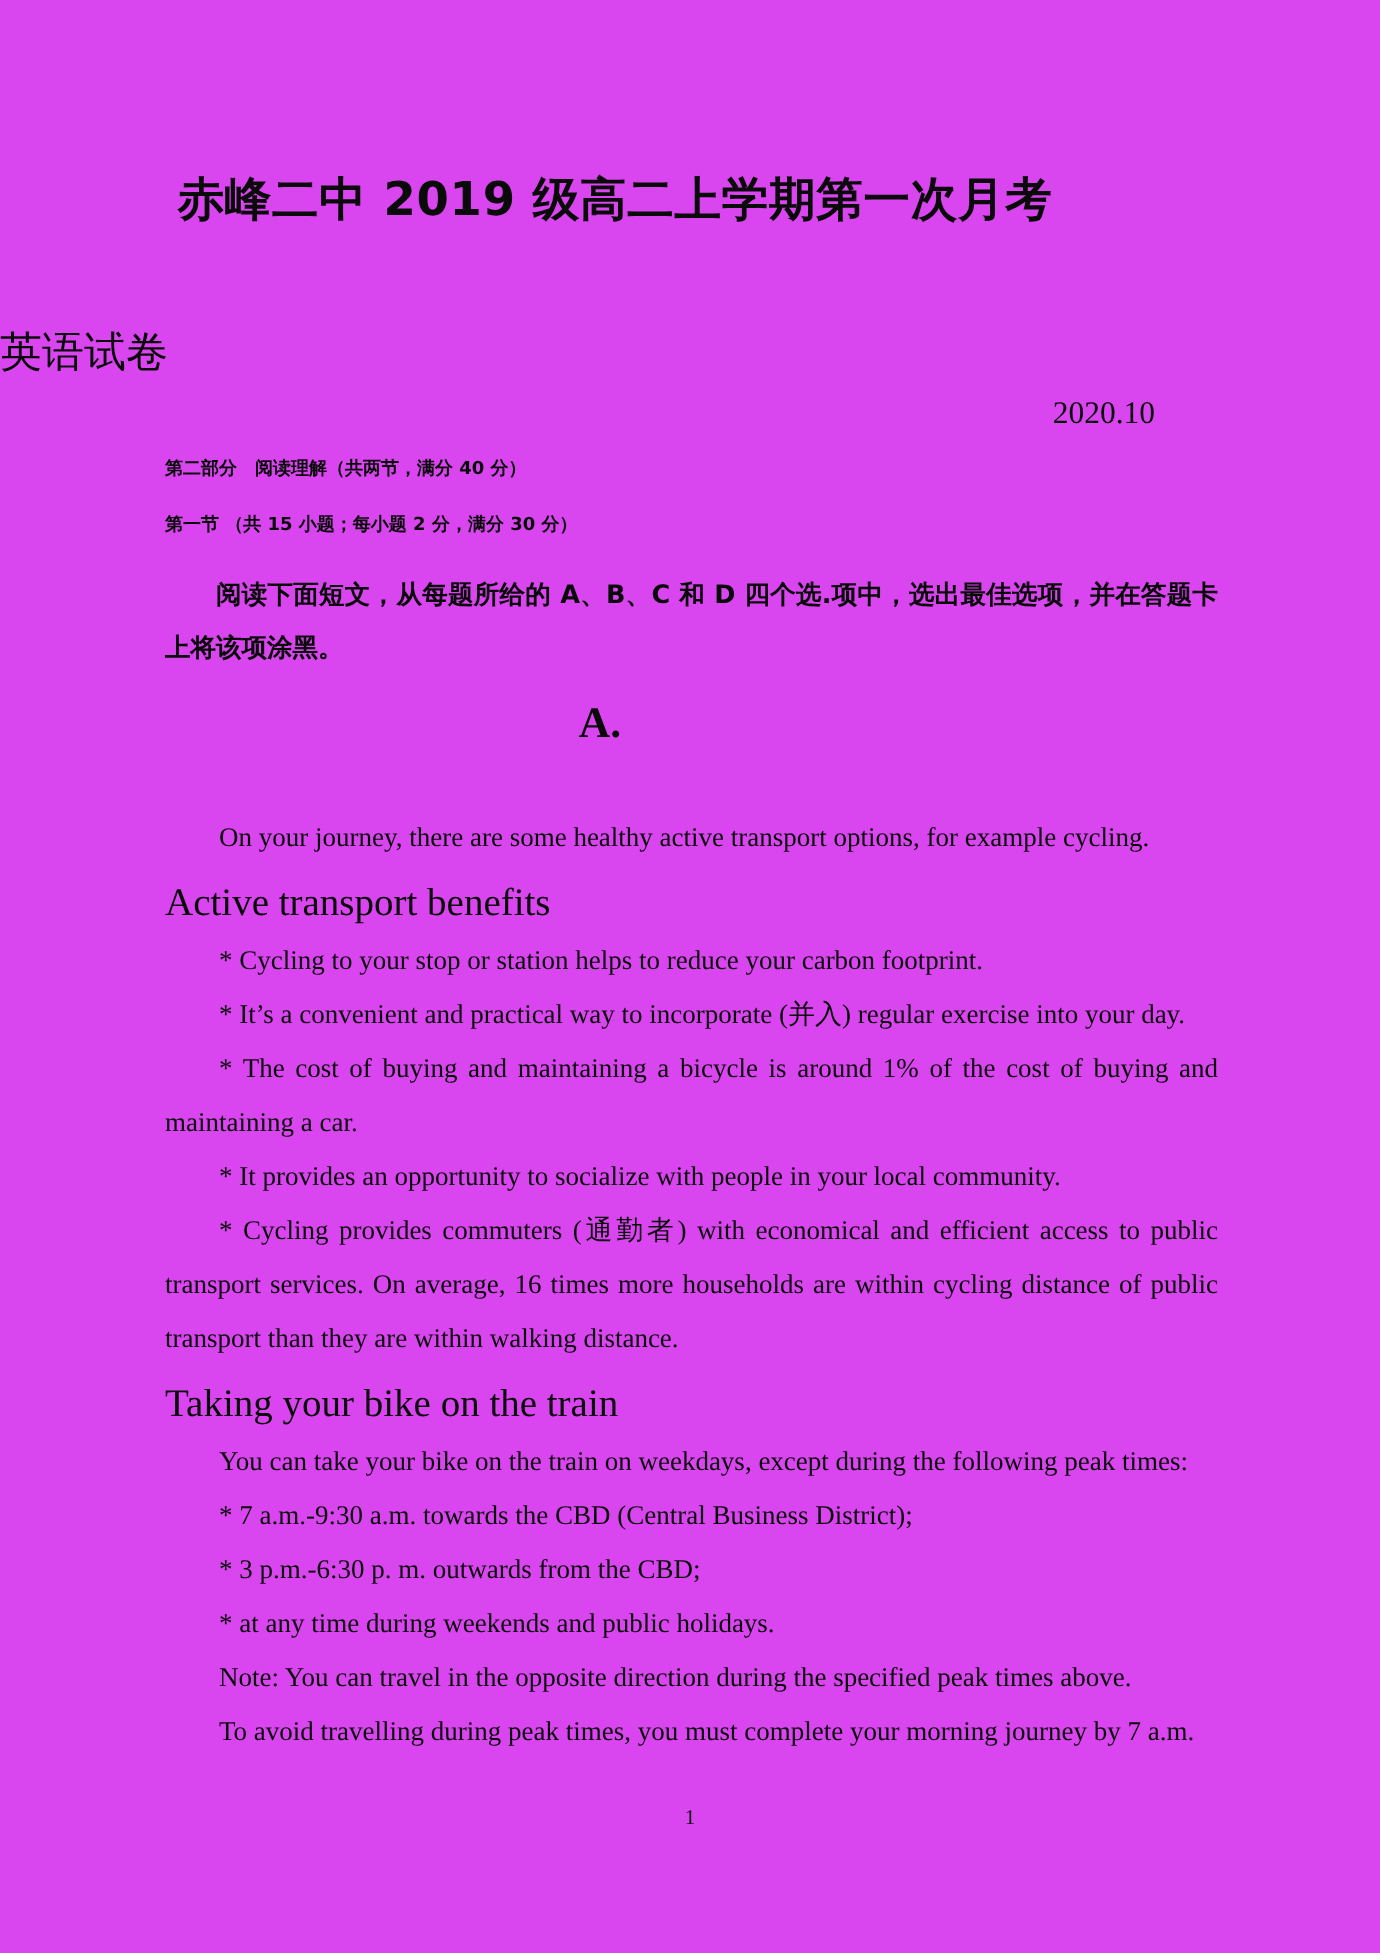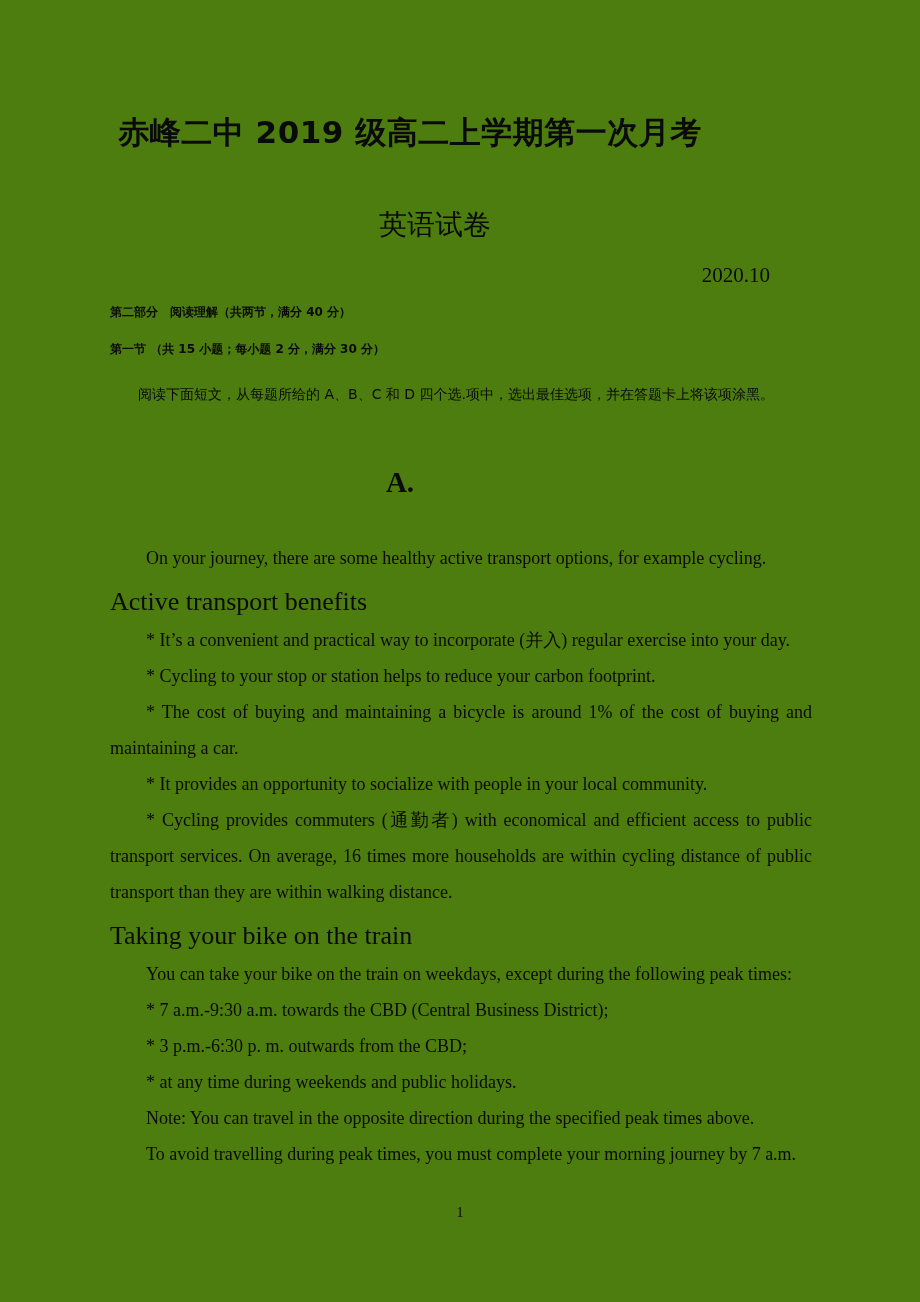--- a/index.html
+++ b/index.html
@@ -4,21 +4,21 @@
 <style>
   html, body {
     margin: 0;
     padding: 0;
     background: #ffffff;
   }
   .page {
     position: relative;
     width: 920px;
     height: 1302px;
-    background: #4d7c0f;
+    background: #d946ef;
     margin: 0 auto;
     overflow: hidden;
     font-family: "Liberation Serif", "DejaVu Serif", serif;
     color: #0a0a0a;
   }
 
   
   .doc-title {
     position: absolute;
     left: 0;
@@ -29,22 +29,22 @@
     font-weight: bold;
     font-size: 31px;
     letter-spacing: 0.5px;
     padding-right: 100px;
     white-space: nowrap;
   }
   .doc-subtitle {
     position: absolute;
     left: 0;
     right: 0;
-    top: 206px;
-    text-align: center;
+    top: 216px;
+    text-align: left;
     font-family: "DejaVu Sans", "Liberation Sans", sans-serif;
     font-weight: normal;
     font-size: 28px;
     padding-right: 50px;
   }
   .doc-date {
     position: absolute;
     top: 263px;
     right: 150px;
     font-size: 21px;
@@ -64,22 +64,22 @@
   }
   #part-two { top: 303px; }
   #section-one { top: 340px; }
 
   .cjk-instruction {
     position: absolute;
     left: 110px;
     top: 380px;
     width: 702px;
     font-family: "DejaVu Sans", "Liberation Sans", sans-serif;
-    font-weight: normal;
-    font-size: 14px;
+    font-weight: bold;
+    font-size: 17px;
     line-height: 2.05;
     text-align: justify;
     text-indent: 2em;
   }
 
   
   .passage-letter {
     position: absolute;
     left: 0;
     right: 0;
@@ -147,23 +147,23 @@
   <div class="passage-letter">A.</div>
 
   <div class="body-block">
 
     <div class="spacer-sm"></div>
 
     <p class="para">On your journey, there are some healthy active transport options, for example cycling.</p>
 
     <div class="subhead">Active transport benefits</div>
 
+    <p class="para">* Cycling to your stop or station helps to reduce your carbon footprint.</p>
+
     <p class="para">* It’s a convenient and practical way to incorporate (并入) regular exercise into your day.</p>
-
-    <p class="para">* Cycling to your stop or station helps to reduce your carbon footprint.</p>
 
     <p class="para">* The cost of buying and maintaining a bicycle is around 1% of the cost of buying and maintaining a car.</p>
 
     <p class="para">* It provides an opportunity to socialize with people in your local community.</p>
 
     <p class="para">* Cycling provides commuters (通勤者) with economical and efficient access to public transport services. On average, 16 times more households are within cycling distance of public transport than they are within walking distance.</p>
 
     <div class="subhead">Taking your bike on the train</div>
 
     <p class="para">You can take your bike on the train on weekdays, except during the following peak times:</p>

